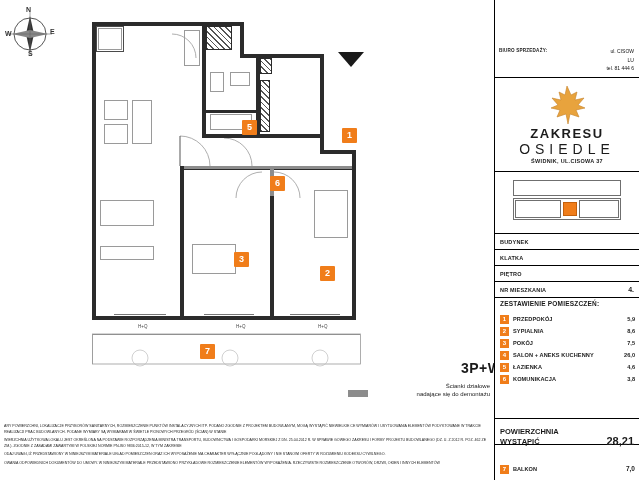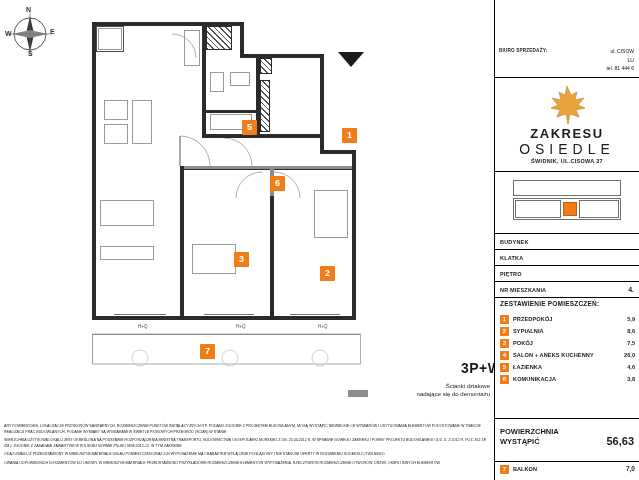--- a/index.html
+++ b/index.html
@@ -315,21 +315,21 @@
   .zest-item .ar {
     position: absolute;
     right: 4px; top: 2px;
     font-size: 5.6px;
     font-weight: bold;
   }
 
   .total {
     position: absolute;
     left: 0; top: 418px;
-    width: 144px; height: 44px;
+    width: 144px; height: 27px;
     border-top: 1px solid #000;
     border-bottom: 1px solid #000;
     box-sizing: border-box;
   }
   .total-label {
     position: absolute;
     left: 5px; top: 8px;
     font-size: 7.5px;
     font-weight: bold;
     line-height: 1.35;
@@ -599,21 +599,21 @@
           <div class="ar">3,8</div>
         </div>
       </div>
     </div>
 
     <div class="total">
       <div class="total-label">
         <div>POWIERZCHNIA</div>
         <div>WYSTĄPIĆ</div>
       </div>
-      <div class="total-val">56,63</div>
+      <div class="total-val">28,21</div>
     </div>
 
     <div class="balkon-row">
       <div class="num">7</div>
       <div class="nm">BALKON</div>
       <div class="ar">7,0</div>
     </div>
   </div>
 </div>
 

